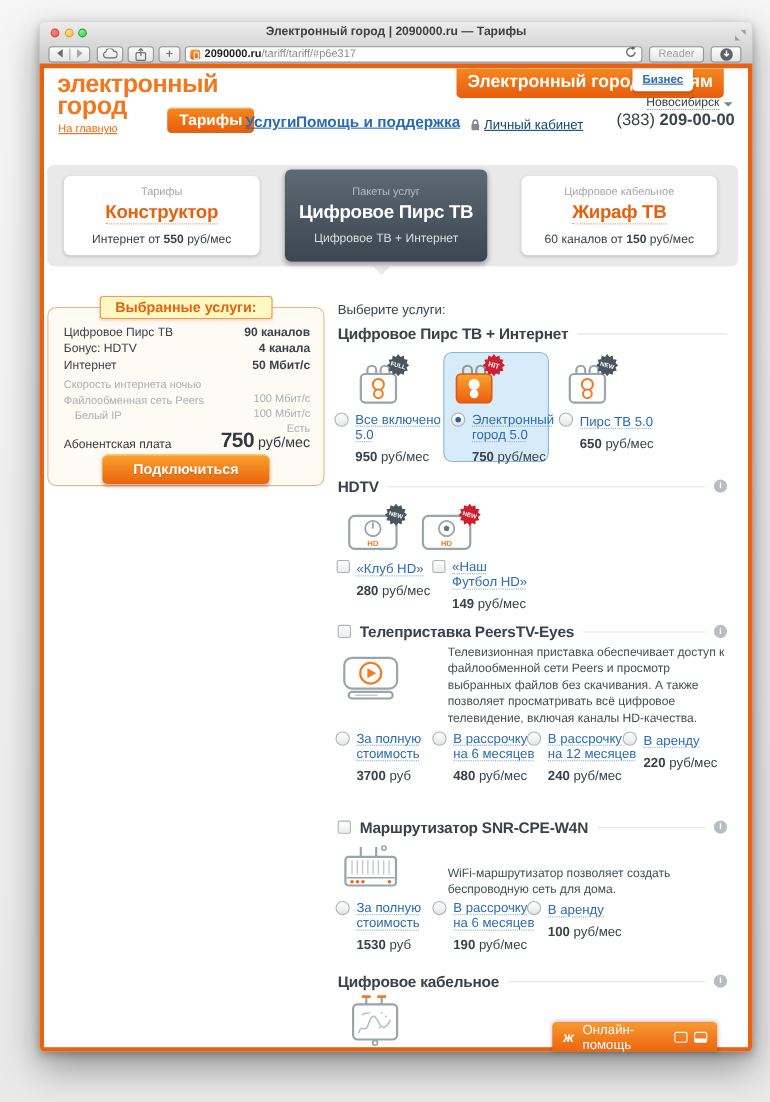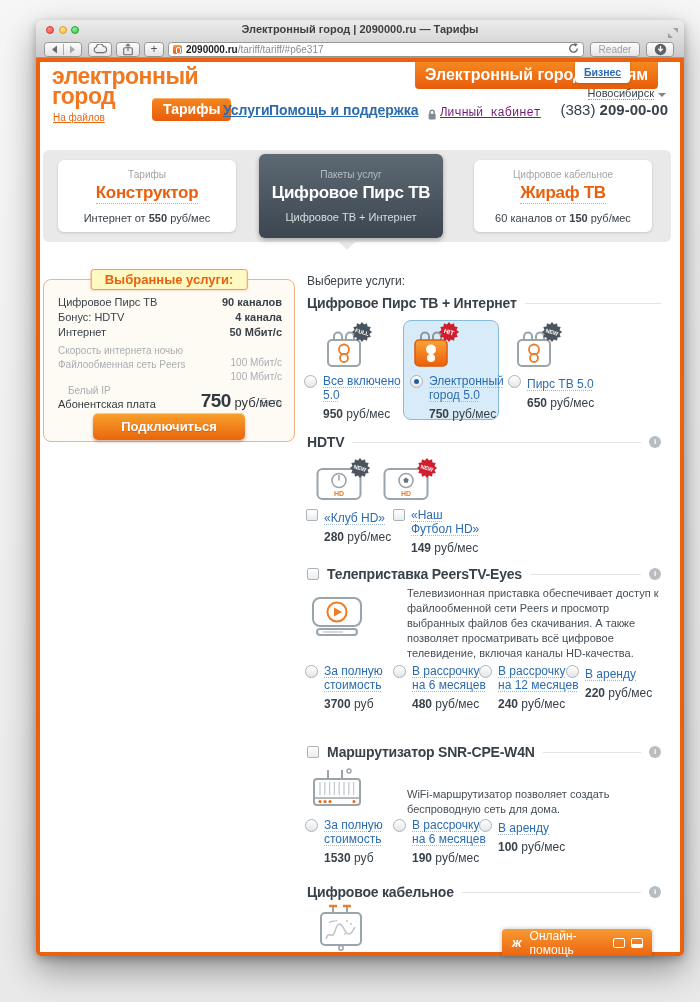--- a/index.html
+++ b/index.html
@@ -44,22 +44,22 @@
 
   .logo { position:absolute; left:12px; top:4px; font-size:23px; line-height:20px; font-weight:bold;
     color:#f1781f; letter-spacing:-0.5px; }
   .home-link { position:absolute; left:13px; top:50px; font-size:10px; color:#e8680f;
     text-decoration:underline; }
   .nav-active { position:absolute; left:112px; top:36px; padding:3px 11px 4px;
     background:linear-gradient(#f5881f,#e85c0c); border-radius:4px; color:#fff;
     font-size:14px; font-weight:bold; box-shadow:inset 0 1px 0 rgba(255,255,255,.35); }
   .nav-link { position:absolute; top:40px; font-size:14px; font-weight:bold; color:#2b6cb0;
     text-decoration:underline; }
-  .account { position:absolute; left:400px; top:44px; font-size:12px; color:#701a75;
-    text-decoration:underline;font-family:Liberation Mono, monospace; }
+  .account { position:absolute; left:400px; top:44px; font-size:12px; color:#0c4a6e;
+    text-decoration:underline; }
   .lock { position:absolute; left:387px; top:45px; }
   .aud-tab1 { position:absolute; left:375px; top:0; padding:4px 10px 5px;
     background:linear-gradient(#f5881f,#e85c0c); border-radius:0 0 4px 4px;
     color:#fff; font-size:16px; font-weight:bold; white-space:nowrap; }
   .aud-tab2 { position:absolute; left:535px; top:0; padding:4px 9px 5px;
     background:#fff; border-radius:0 0 4px 4px; box-shadow:0 1px 3px rgba(0,0,0,.18);
     color:#2b6cb0; font-size:10.5px; font-weight:bold; text-decoration:underline; }
   .city { position:absolute; right:26px; top:25px; font-size:11px; color:#39424a;
     border-bottom:1px dotted #8a9299; }
   .city-caret { position:absolute; right:14px; top:31px; width:0; height:0;
@@ -210,21 +210,21 @@
     </div>
   </div>
 
   <div class="pagewrap">
   <div class="page">
 
     <div class="logo">
       <div>электронный</div>
       <div>город</div>
     </div>
-    <a class="home-link">На файлов</a>
+    <a class="home-link">На главную</a>
     <div class="nav-active">Тарифы</div>
     <a class="nav-link" style="left:183px;">Услуги</a>
     <a class="nav-link" style="left:229px;">Помощь и поддержка</a>
     <span class="lock"><svg width="10" height="13">
             <path d="M3,6 V4.3 a2.1,2.1 0 0 1 4.2,0 V6" fill="none" stroke="#828b92" stroke-width="1.5"></path>
             <rect x="1.6" y="5.8" width="7" height="5.6" rx="1" fill="#828b92"></rect>
           </svg></span>
     <a class="account">Личный кабинет</a>
     <div class="aud-tab1">Электронный город. Людям</div>
     <div class="aud-tab2">Бизнес</div>
@@ -266,21 +266,21 @@
             <span class="v">50 Мбит/с</span>
           </div>
       <div class="sp-row muted" style="top:65px;">
             <span>Скорость интернета ночью</span>
             <span class="v">100 Мбит/с</span>
           </div>
       <div class="sp-row muted" style="top:79px;">
             <span>Файлообменная сеть Peers</span>
             <span class="v">100 Мбит/с</span>
           </div>
-      <div class="sp-row muted" style="top:105px;padding-left:10px;">
+      <div class="sp-row muted" style="top:93px;padding-left:10px;">
             <span>Белый IP</span>
             <span class="v">Есть</span>
           </div>
       <div class="sp-total">
         <span class="lbl">Абонентская плата</span>
         <span><span class="num">750</span><span class="unit"> руб/мес</span></span>
       </div>
       <button class="connect">Подключиться</button>
     </div>
 

